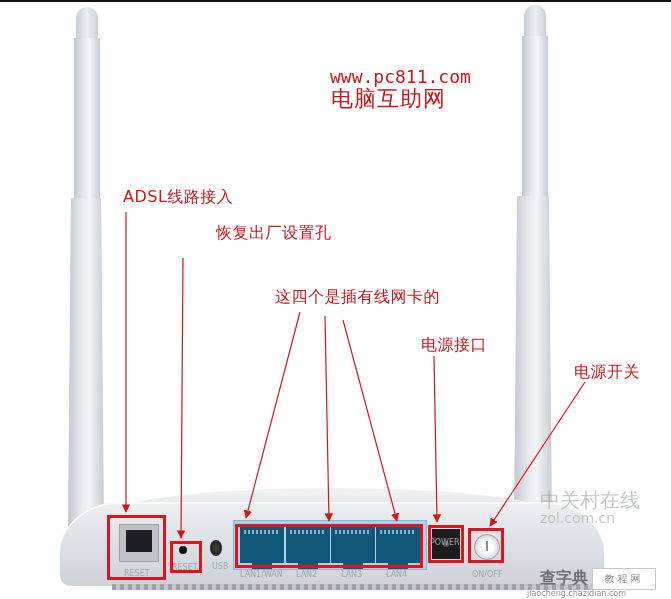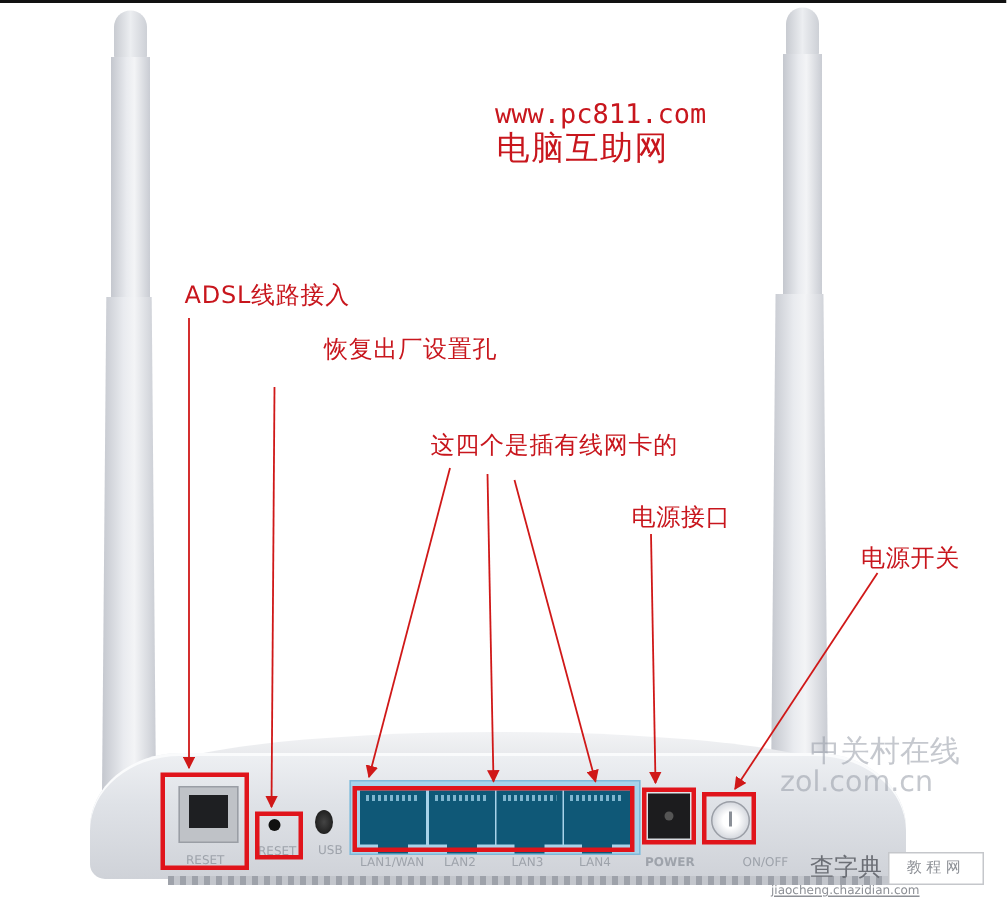--- a/index.html
+++ b/index.html
@@ -67,27 +67,27 @@
 <div class="hl" style="left:235px;top:524px;width:188px;height:44px;"></div>
 <div class="devlbl" style="left:240px;top:570px;">LAN1/WAN</div>
 <div class="devlbl" style="left:296px;top:570px;">LAN2</div>
 <div class="devlbl" style="left:341px;top:570px;">LAN3</div>
 <div class="devlbl" style="left:386px;top:570px;">LAN4</div>
 
 <div class="abs" style="left:432px;top:529px;width:28px;height:30px;background:#1c1c1e;">
   <div class="abs" style="left:11px;top:12px;width:6px;height:6px;border-radius:50%;background:#555;"></div>
 </div>
 <div class="hl" style="left:428px;top:525px;width:36px;height:38px;"></div>
-<div class="devlbl" style="left:430px;top:570px;font-weight:bold;">POWER</div>
+<div class="devlbl" style="left:430px;top:538px;">POWER</div>
 
 <div class="abs" style="left:474px;top:534px;width:24px;height:24px;border-radius:50%;background:radial-gradient(#fff 30%,#d7dae0 70%,#a9adb5);border:1px solid #9a9ea6;">
   <div class="abs" style="left:11px;top:6px;width:2px;height:10px;background:#8a8f97;"></div>
 </div>
 <div class="hl" style="left:468px;top:528px;width:36px;height:35px;"></div>
-<div class="devlbl" style="left:495px;top:570px;text-align:center;">ON/OFF</div>
+<div class="devlbl" style="left:472px;top:570px;text-align:center;">ON/OFF</div>
 
 <svg width="671" height="599">
   <defs>
     <marker id="ah" viewBox="0 0 10 10" refX="9" refY="5" markerWidth="7" markerHeight="7" orient="auto-start-reverse">
       <path d="M0,0 L10,5 L0,10 z" fill="#d01818"></path>
     </marker>
   </defs>
   <g stroke="#d01818" stroke-width="1.2" fill="none">
     <line x1="126" y1="212" x2="126" y2="512" marker-end="url(#ah)"></line>
     <line x1="183" y1="258" x2="181" y2="538" marker-end="url(#ah)"></line>
@@ -97,21 +97,21 @@
     <line x1="434" y1="356" x2="437" y2="522" marker-end="url(#ah)"></line>
     <line x1="585" y1="382" x2="490" y2="526" marker-end="url(#ah)"></line>
   </g>
 </svg>
 
 <div class="site" style="left:330px;top:66px;">www.pc811.com</div>
 <div class="site-cn" style="left:331px;top:84px;">电脑互助网</div>
 
 <div class="label" style="left:123px;top:187px;">ADSL线路接入</div>
 <div class="label" style="left:175px;top:223px;margin-left:41px;">恢复出厂设置孔</div>
-<div class="label" style="left:287px;top:287px;text-align:right;">这四个是插有线网卡的</div>
+<div class="label" style="left:275px;top:287px;text-align:right;">这四个是插有线网卡的</div>
 <div class="label" style="left:421px;top:335px;">电源接口</div>
 <div class="label" style="left:574px;top:362px;">电源开关</div>
 
 <div class="wm1" style="left:540px;top:487px;font-size:20px;">中关村在线</div>
-<div class="wm1" style="left:520px;top:510px;font-size:19px;">zol.com.cn</div>
-<div class="abs" style="left:540px;top:568px;font-size:16px;font-weight:normal;color:#6c6f76;">查字典</div>
+<div class="wm1" style="left:540px;top:510px;font-size:14px;">zol.com.cn</div>
+<div class="abs" style="left:540px;top:568px;font-size:16px;font-weight:bold;color:#6c6f76;">查字典</div>
 <div class="abs" style="left:592px;top:568px;width:62px;height:20px;background:#fff;border:1px solid #c5c7cb;font-size:10px;color:#8d9096;text-align:center;line-height:20px;letter-spacing:3px;font-family:Liberation Serif, serif;">教程网</div>
-<div class="abs" style="left:514px;top:589px;font-size:8px;color:#8d9096;text-decoration:underline;">jiaocheng.chazidian.com</div>
+<div class="abs" style="left:527px;top:589px;font-size:8px;color:#8d9096;">jiaocheng.chazidian.com</div>
 
 </body></html>

